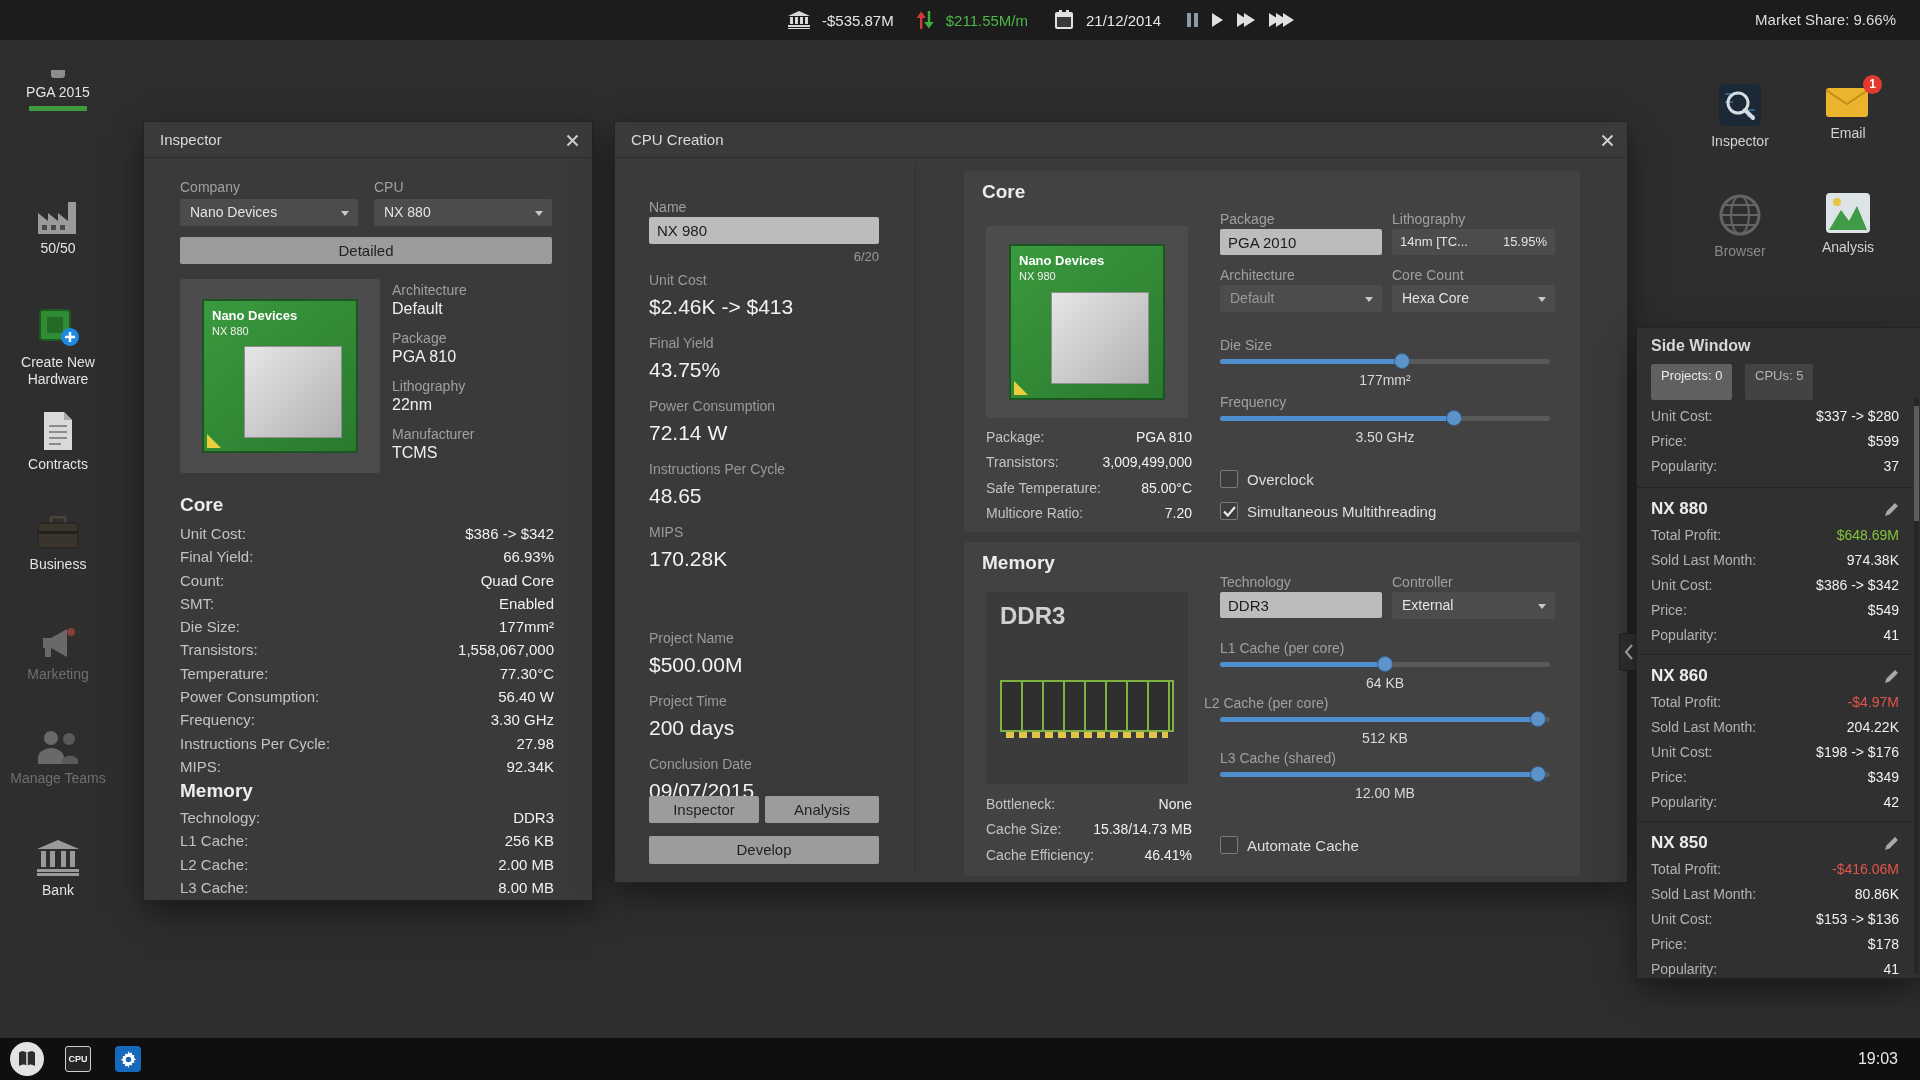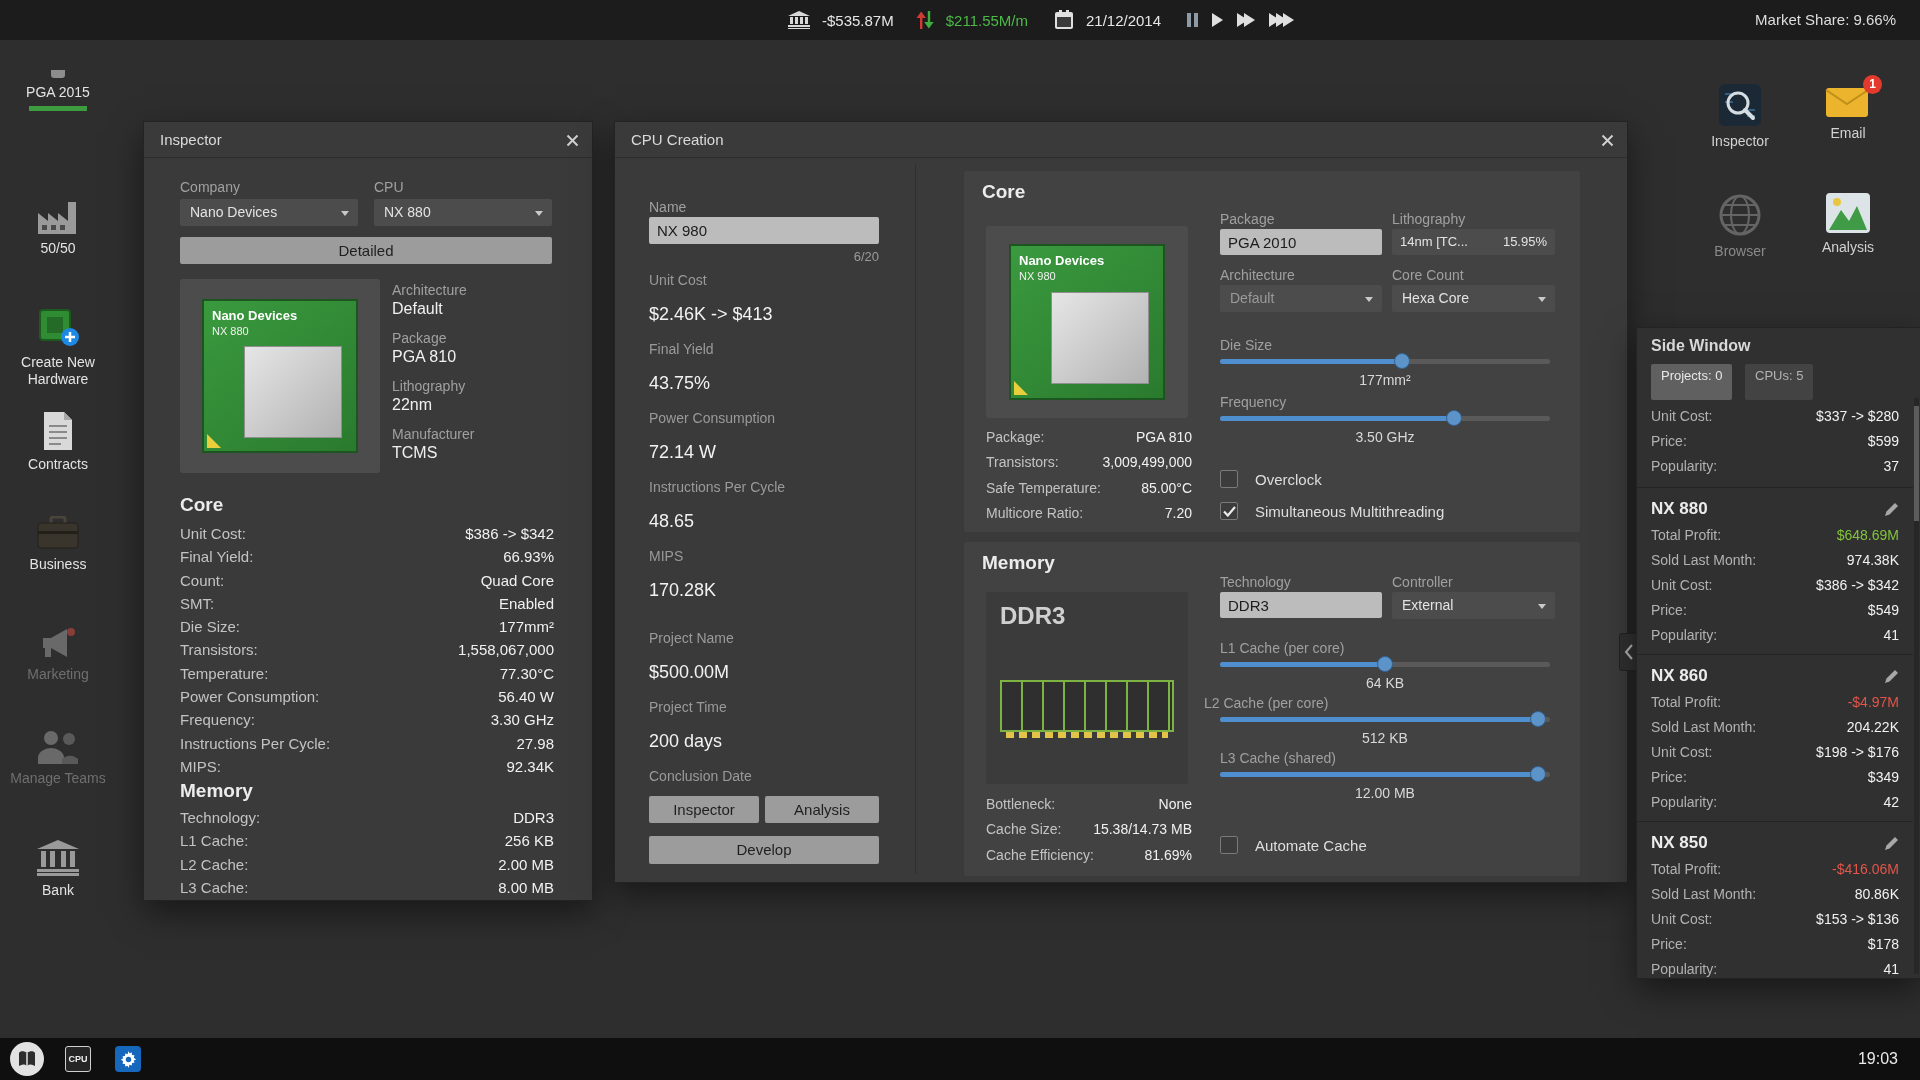--- a/index.html
+++ b/index.html
@@ -64,32 +64,32 @@
   .kv .v.neg { color:#e25549; }
 
   .ins-rows { position:absolute; left:36px; right:38px; font-size:15px; }
   .ins-rows .kv { line-height:23.3px; }
   .spec-pair { margin-bottom:12px; }
   .spec-l { font-size:14px; color:#a0a0a0; }
   .spec-v { font-size:16px; color:#f0f0f0; margin-top:2px; }
 
   .stat { margin-bottom:16px; }
   .stat-l { font-size:14px; color:#9a9a9a; }
-  .stat-v { font-size:18px; color:#f2f2f2; margin-top:16px; }
+  .stat-v { font-size:21px; color:#f2f2f2; margin-top:7px; }
   .stat-v.warn { color:#e8623e; }
 
   .cinfo { position:absolute; font-size:14px; }
   .cinfo .kv { line-height:25.4px; }
 
   .slider { position:absolute; height:5px; background:#5a5a5a; border-radius:3px; cursor:pointer; }
   .slider .fill { position:absolute; left:0; top:0; bottom:0; background:#4f8fd0; border-radius:3px; }
   .slider .handle { position:absolute; top:-6px; width:16px; height:16px; border-radius:50%; background:#5c93c9; border:1px solid #34628f; cursor:grab; }
   .slider-val { position:absolute; font-size:14px; color:#d8d8d8; text-align:center; }
 
-  .cbrow { position:absolute; display:flex; align-items:center; gap:17px; }
+  .cbrow { position:absolute; display:flex; align-items:center; gap:9px; }
   .cb { width:18px; height:18px; background:#3c3c3c; border:1px solid #7a7a7a; border-radius:2px; display:flex; align-items:center; justify-content:center; cursor:pointer; }
   .cb-lbl { font-size:15px; color:#dedede; }
 
   .rambox { position:absolute; background:#3b3b3b; border-radius:3px; }
   .ram-title { position:absolute; left:14px; top:10px; font-size:24px; font-weight:bold; color:#d0d0d0; }
   .ram-stick { position:absolute; left:14px; right:14px; top:88px; height:52px; border:2px solid #7cb342; background:repeating-linear-gradient(90deg,#2f2f2f 0 19px,#7cb342 19px 21px); }
   .ram-pins { position:absolute; left:4px; right:4px; bottom:-8px; height:6px; background:repeating-linear-gradient(90deg,#e2c44a 0 8px,transparent 8px 13px); }
 
   
   .sw-title { position:absolute; left:14px; top:9px; font-size:16px; font-weight:bold; color:#d8d8d8; }
@@ -590,21 +590,21 @@
             <span class="v">None</span>
           </div>
 
           <div class="kv">
             <span class="l">Cache Size:</span>
             <span class="v">15.38/14.73 MB</span>
           </div>
 
           <div class="kv">
             <span class="l">Cache Efficiency:</span>
-            <span class="v">81.69%</span>
+            <span class="v">46.41%</span>
           </div>
         </div>
 
       <span class="lbl-s" style="left:256px; top:32px;">Technology</span>
       <input class="input-light" style="left: 256px; top: 50px; width: 162px; height: 26px;" value="DDR3">
       <span class="lbl-s" style="left:428px; top:32px;">Controller</span>
       <div class="dd" style="left:428px; top:50px; width:163px;"><span>External</span></div>
 
       <span class="lbl-s" style="left:256px; top:98px;">L1 Cache (per core)</span>
       <div class="slider" style="left:256px; top:120px; width:330px;">

